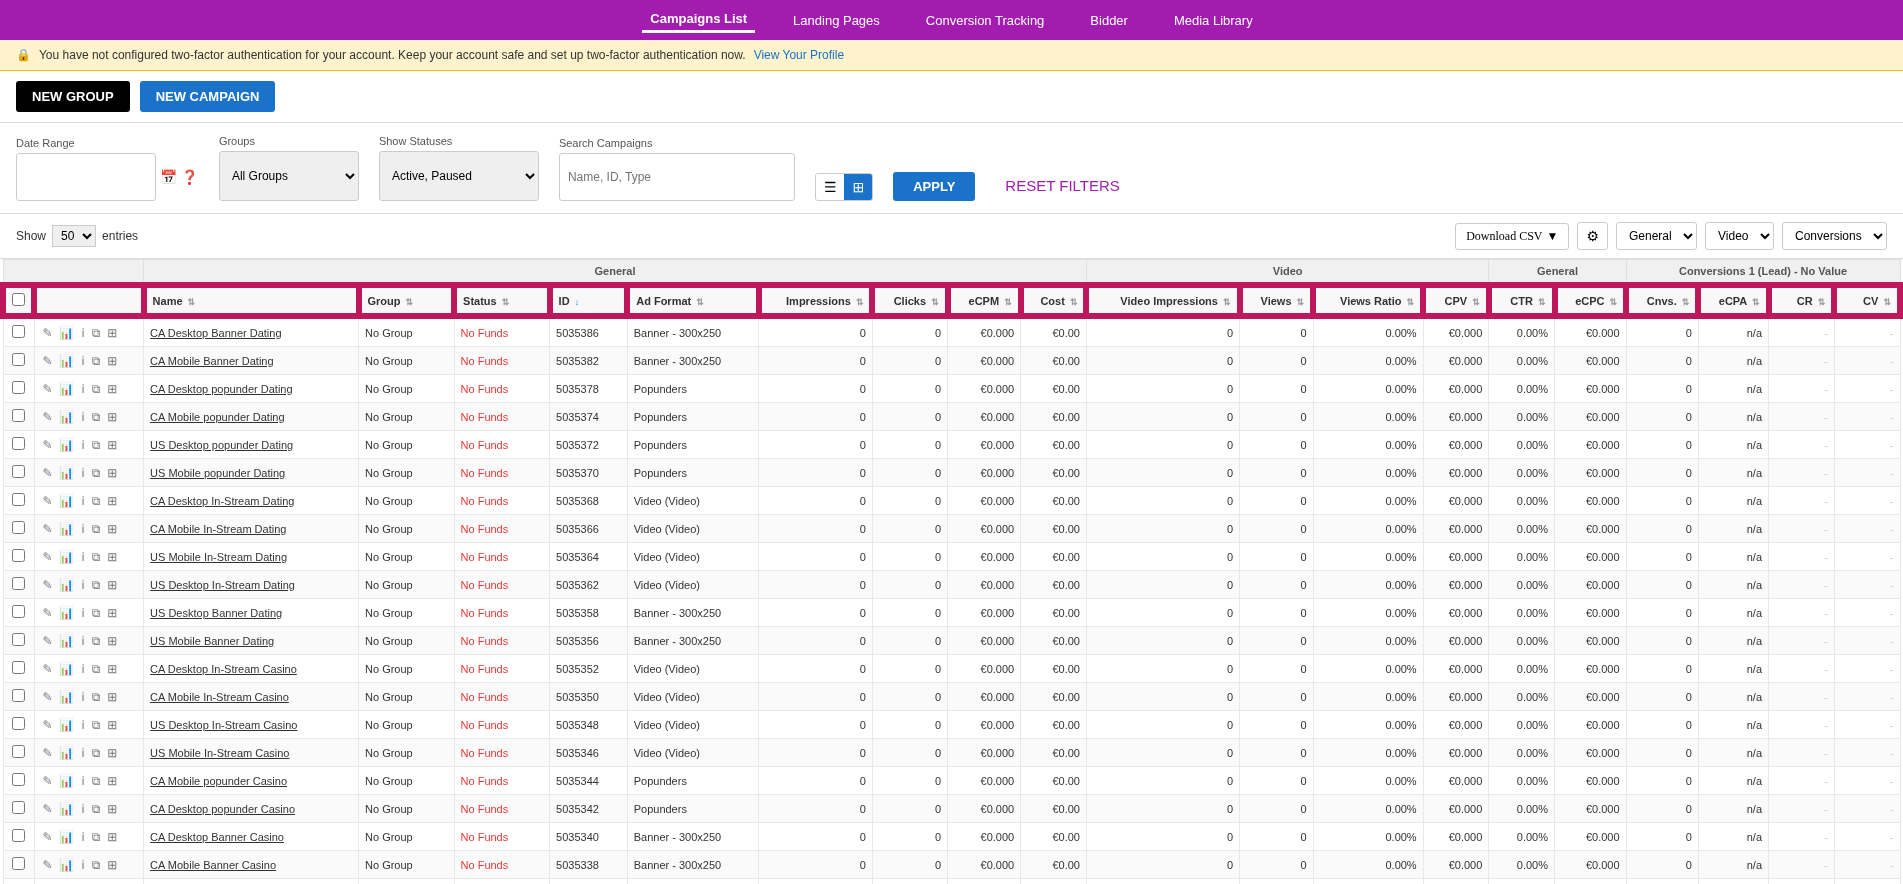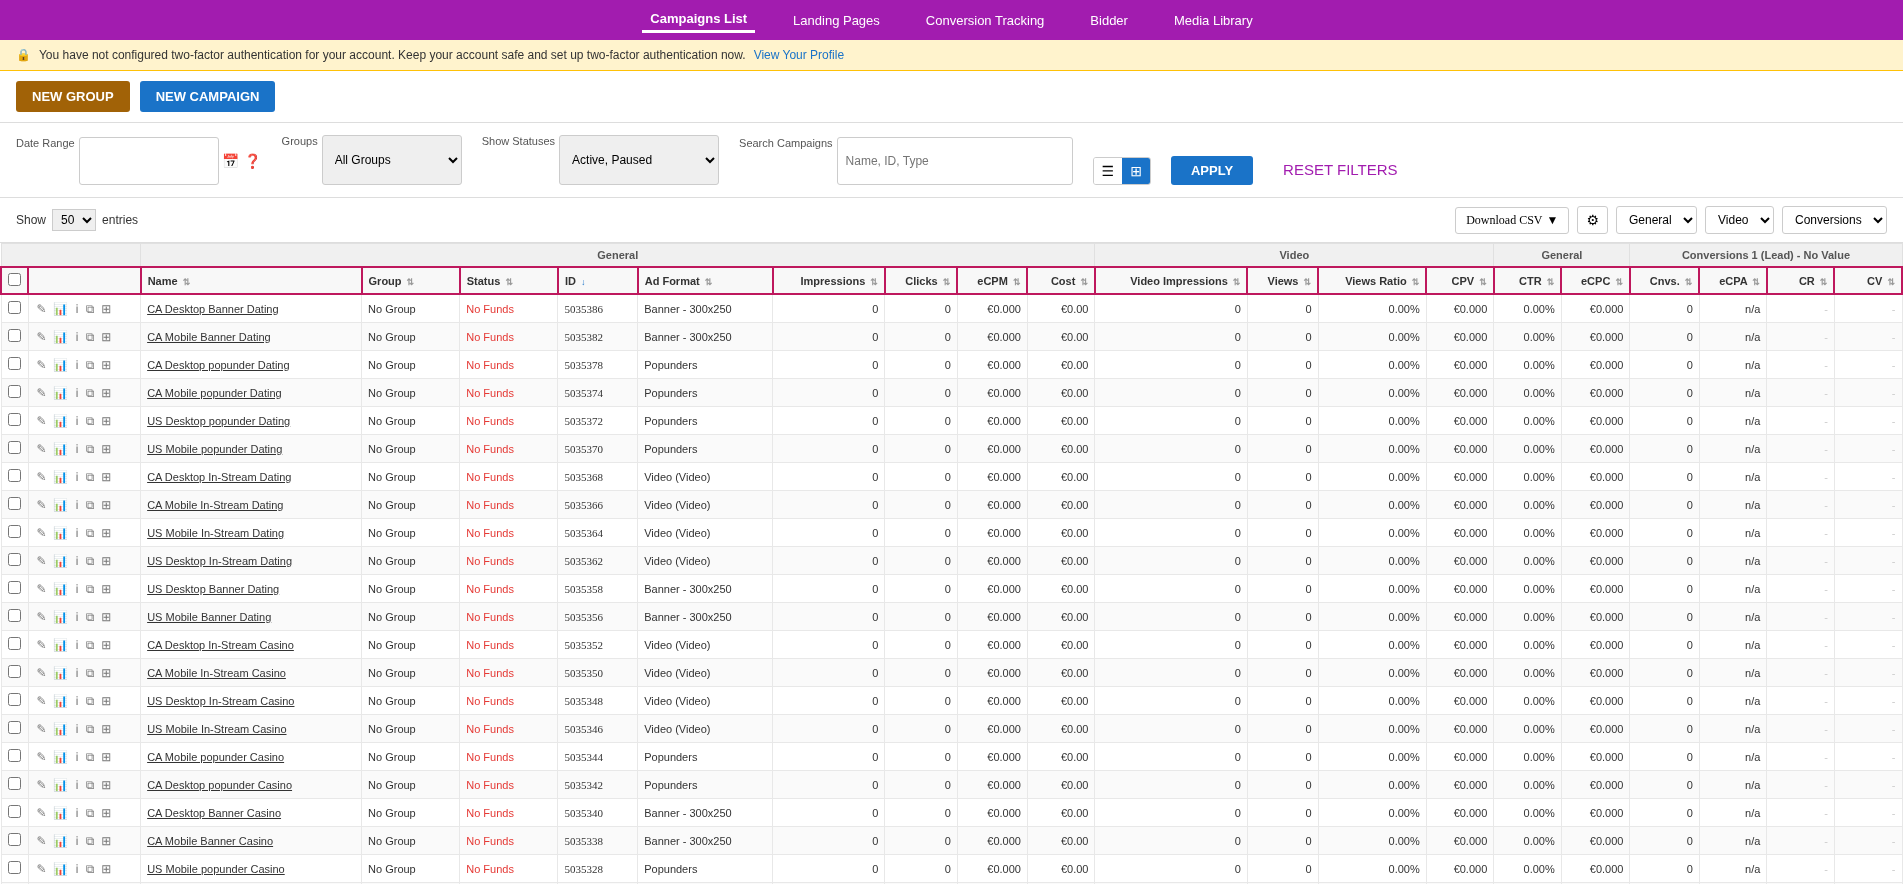--- a/index.html
+++ b/index.html
@@ -39,21 +39,21 @@
 
     
     .action-bar {
       background: #fff;
       padding: 10px 16px;
       display: flex;
       gap: 10px;
       border-bottom: 1px solid #ddd;
     }
     .btn-green {
-      background: #a16207;
+      background: #000000;
       color: #fff;
       border: none;
       padding: 8px 16px;
       font-size: 13px;
       font-weight: bold;
       cursor: pointer;
       border-radius: 3px;
     }
     .btn-blue {
       background: #1a73c8;
@@ -68,21 +68,21 @@
 
     
     .filters-bar {
       background: #fff;
       padding: 12px 16px;
       display: flex;
       align-items: flex-end;
       gap: 20px;
       border-bottom: 1px solid #ddd;
     }
-    .filter-group { display: flex; flex-direction: row; gap: 4px; }
+    .filter-group { display: flex; flex-direction: column; gap: 4px; }
     .filter-group label { font-size: 11px; color: #555; }
     .filter-group .filter-input-row {
       display: flex; align-items: center; gap: 4px;
     }
     .filter-group input, .filter-group select {
       border: 1px solid #ccc;
       padding: 16px 8px;
       font-size: 12px;
       border-radius: 3px;
     }
@@ -162,21 +162,21 @@
       overflow-x: auto;
       background: #fff;
     }
     table {
       border-collapse: collapse;
       width: 100%;
       font-size: 11px;
     }
     thead tr th {
       background: #f8f8f8;
-      border: 2px solid #be185d;
+      border: 6px solid #be185d;
       padding: 5px 6px;
       text-align: left;
       white-space: nowrap;
       font-weight: bold;
       color: #333;
       position: relative;
     }
     thead tr.group-headers th {
       background: #f0f0f0;
       text-align: center;
@@ -198,21 +198,21 @@
     .action-icons { display: flex; gap: 3px; align-items: center; }
     .action-icon {
       color: #777;
       font-size: 12px;
       cursor: pointer;
       padding: 1px 2px;
     }
     .col-name { min-width: 180px; text-decoration: underline; }
     .col-group { min-width: 80px; }
     .col-status { min-width: 80px; }
-    .col-id { min-width: 65px; font-family: Liberation Serif, serif; }
+    .col-id { min-width: 65px; }
     .col-format { min-width: 110px; }
     .col-num { min-width: 55px; text-align: right; }
     td.col-num { text-align: right; }
     .dash { color: #ccc; }
   </style>
 </head>
 <body>
 
 <nav class="top-nav" style="position:relative;">
   <a href="#" class="active">Campaigns List</a>

